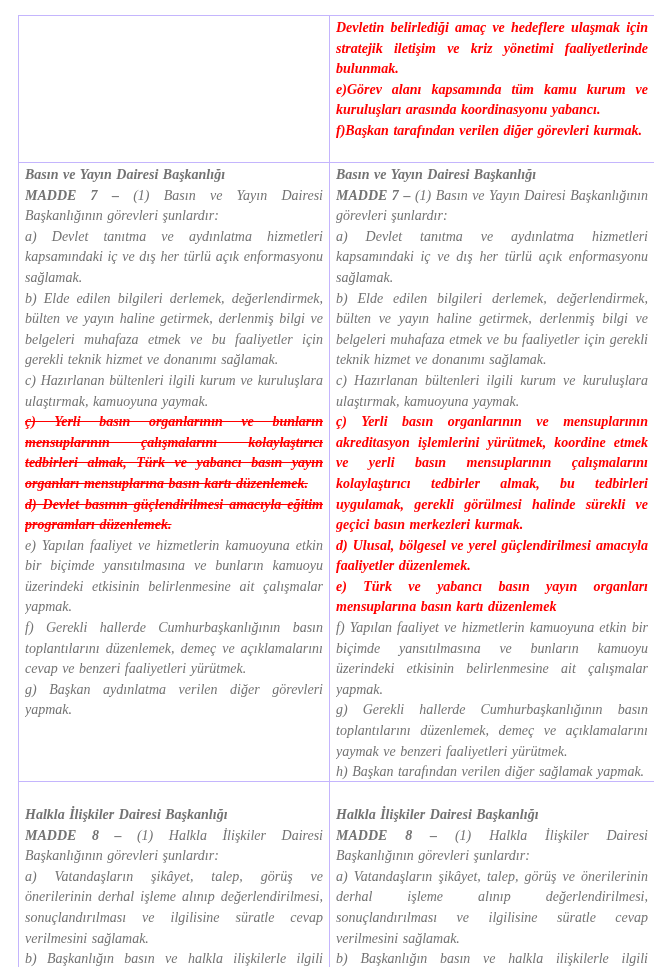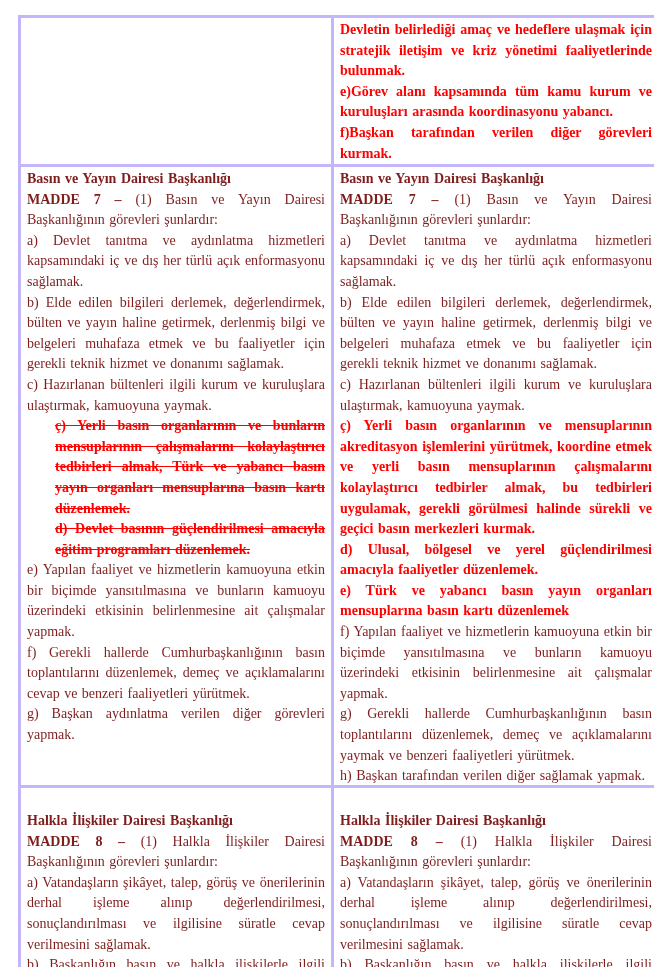--- a/index.html
+++ b/index.html
@@ -21,51 +21,51 @@
     width: 636px;
     height: 952px;
     overflow: hidden;
   }
   table.doc-table {
     border-collapse: collapse;
     table-layout: fixed;
     width: 634px;
   }
   table.doc-table td {
-    border: 3px solid #c4b5fd;
+    border: 1px solid #c4b5fd;
     vertical-align: top;
     padding: 2px 6px 0 6px;
+    font-style: italic;
   }
   td.col-left  { width: 298px; }
   td.col-right { width: 312px; }
   .cell-clip { overflow: hidden; }
   .row-1 .cell-clip { height: 144px; }
   .row-2 .cell-clip { height: 616px; }
   .row-3 .cell-clip { height: 186px; margin-top: 21px; }
   p.para {
     margin: 0;
     font-size: 14px;
     line-height: 20.6px;
     text-align: justify;
-    color: #7f1d1d;
+    color: #737373;
     word-spacing: 1px;
   }
   p.para.heading {
     font-weight: bold;
     text-align: left;
   }
   p.para.added {
     color: var(--changed-red, #ff0000);
     font-weight: bold;
   }
   p.para.deleted {
     color: var(--changed-red, #ff0000);
     font-weight: bold;
     text-decoration: line-through;
-    margin-left: 28px;
   }
 </style>
 </head>
 <body>
 
 <div class="table-wrap">
   <table class="doc-table">
     <tbody>
       <tr class="row-1">
         <td class="col-left">

